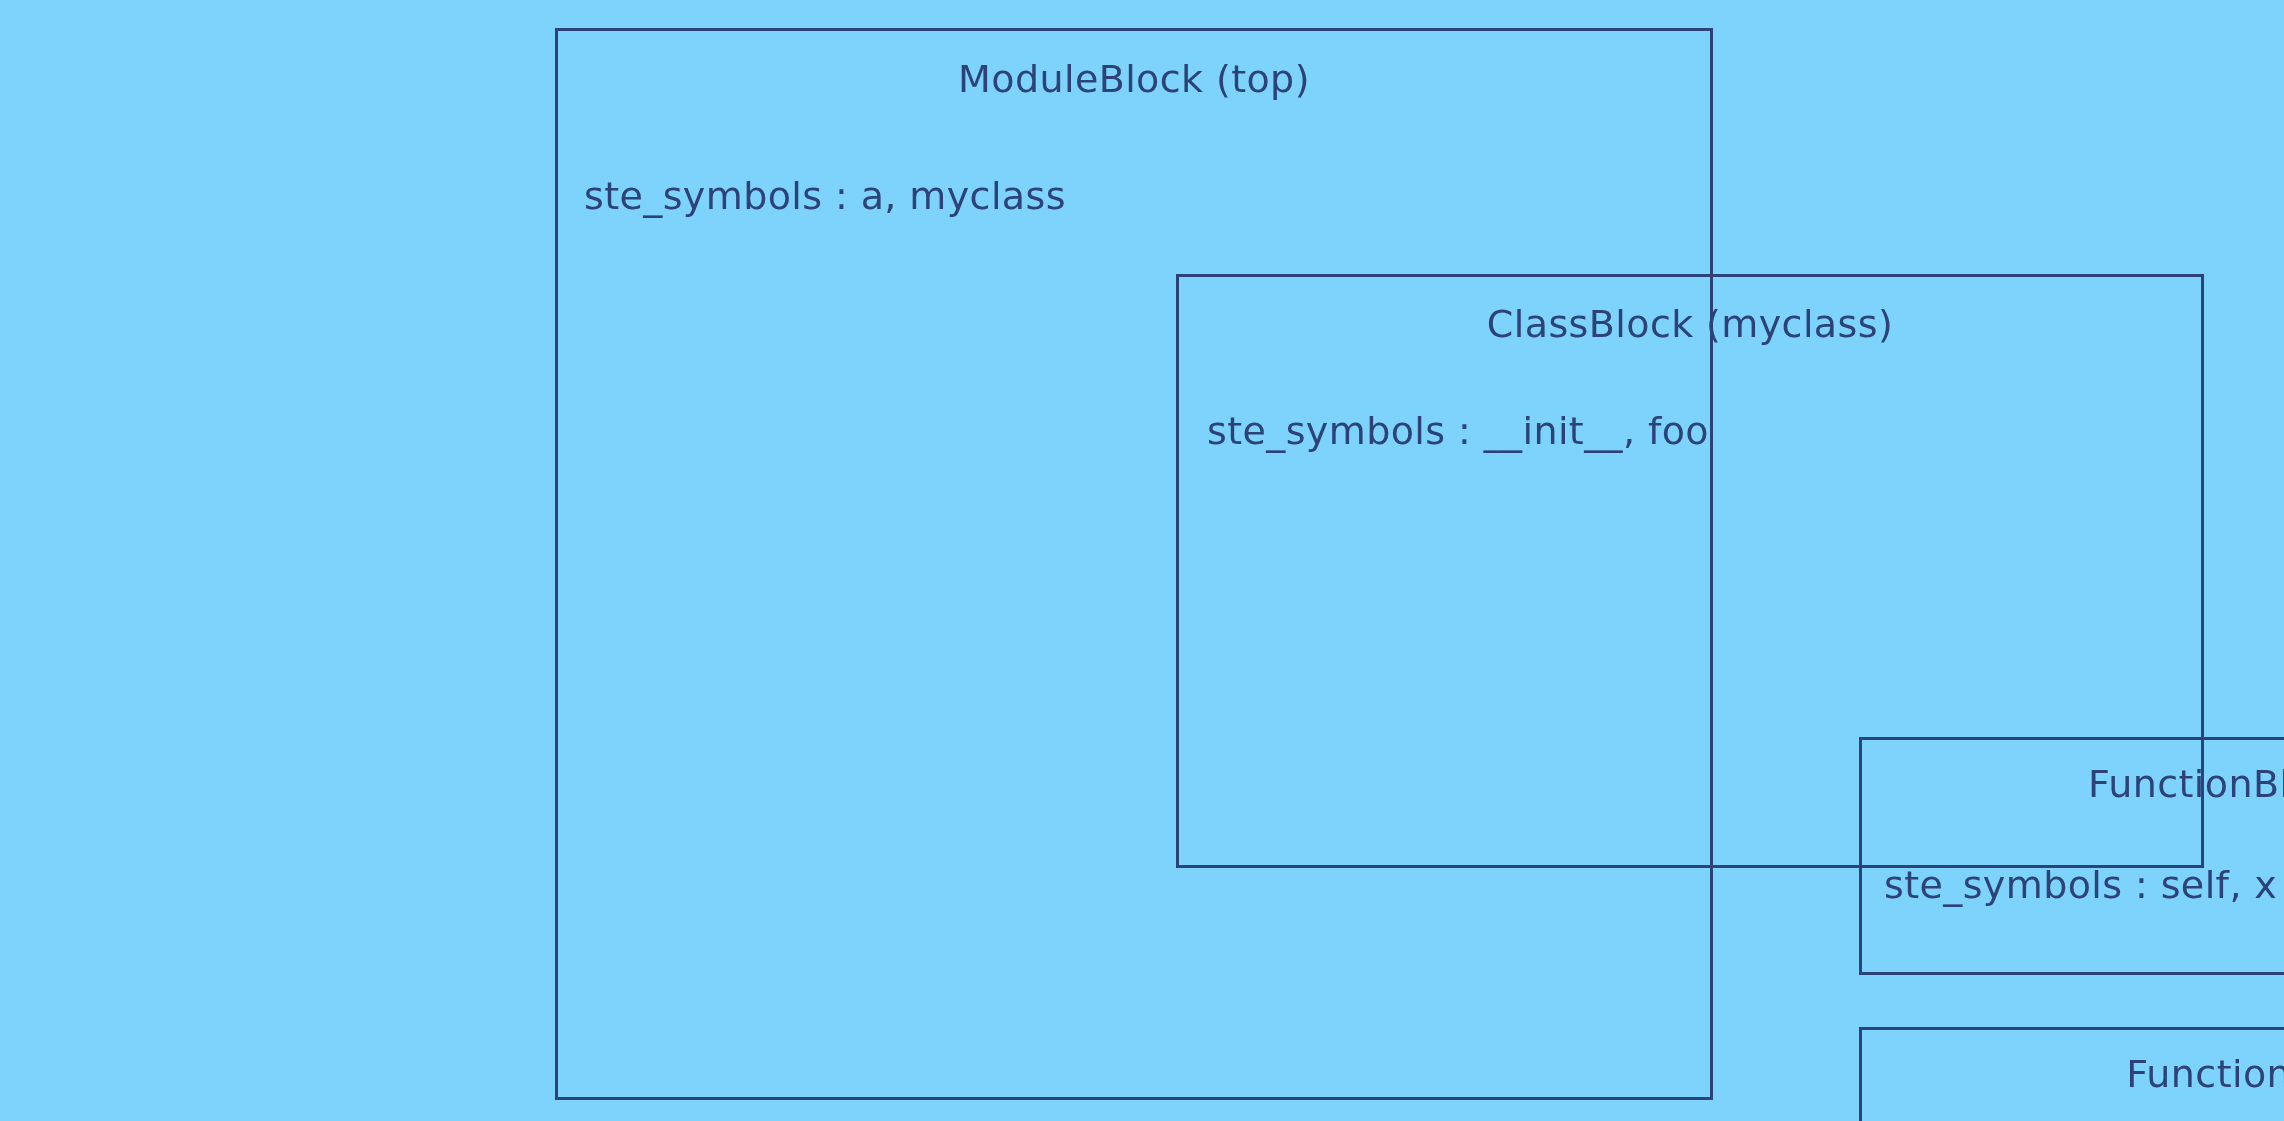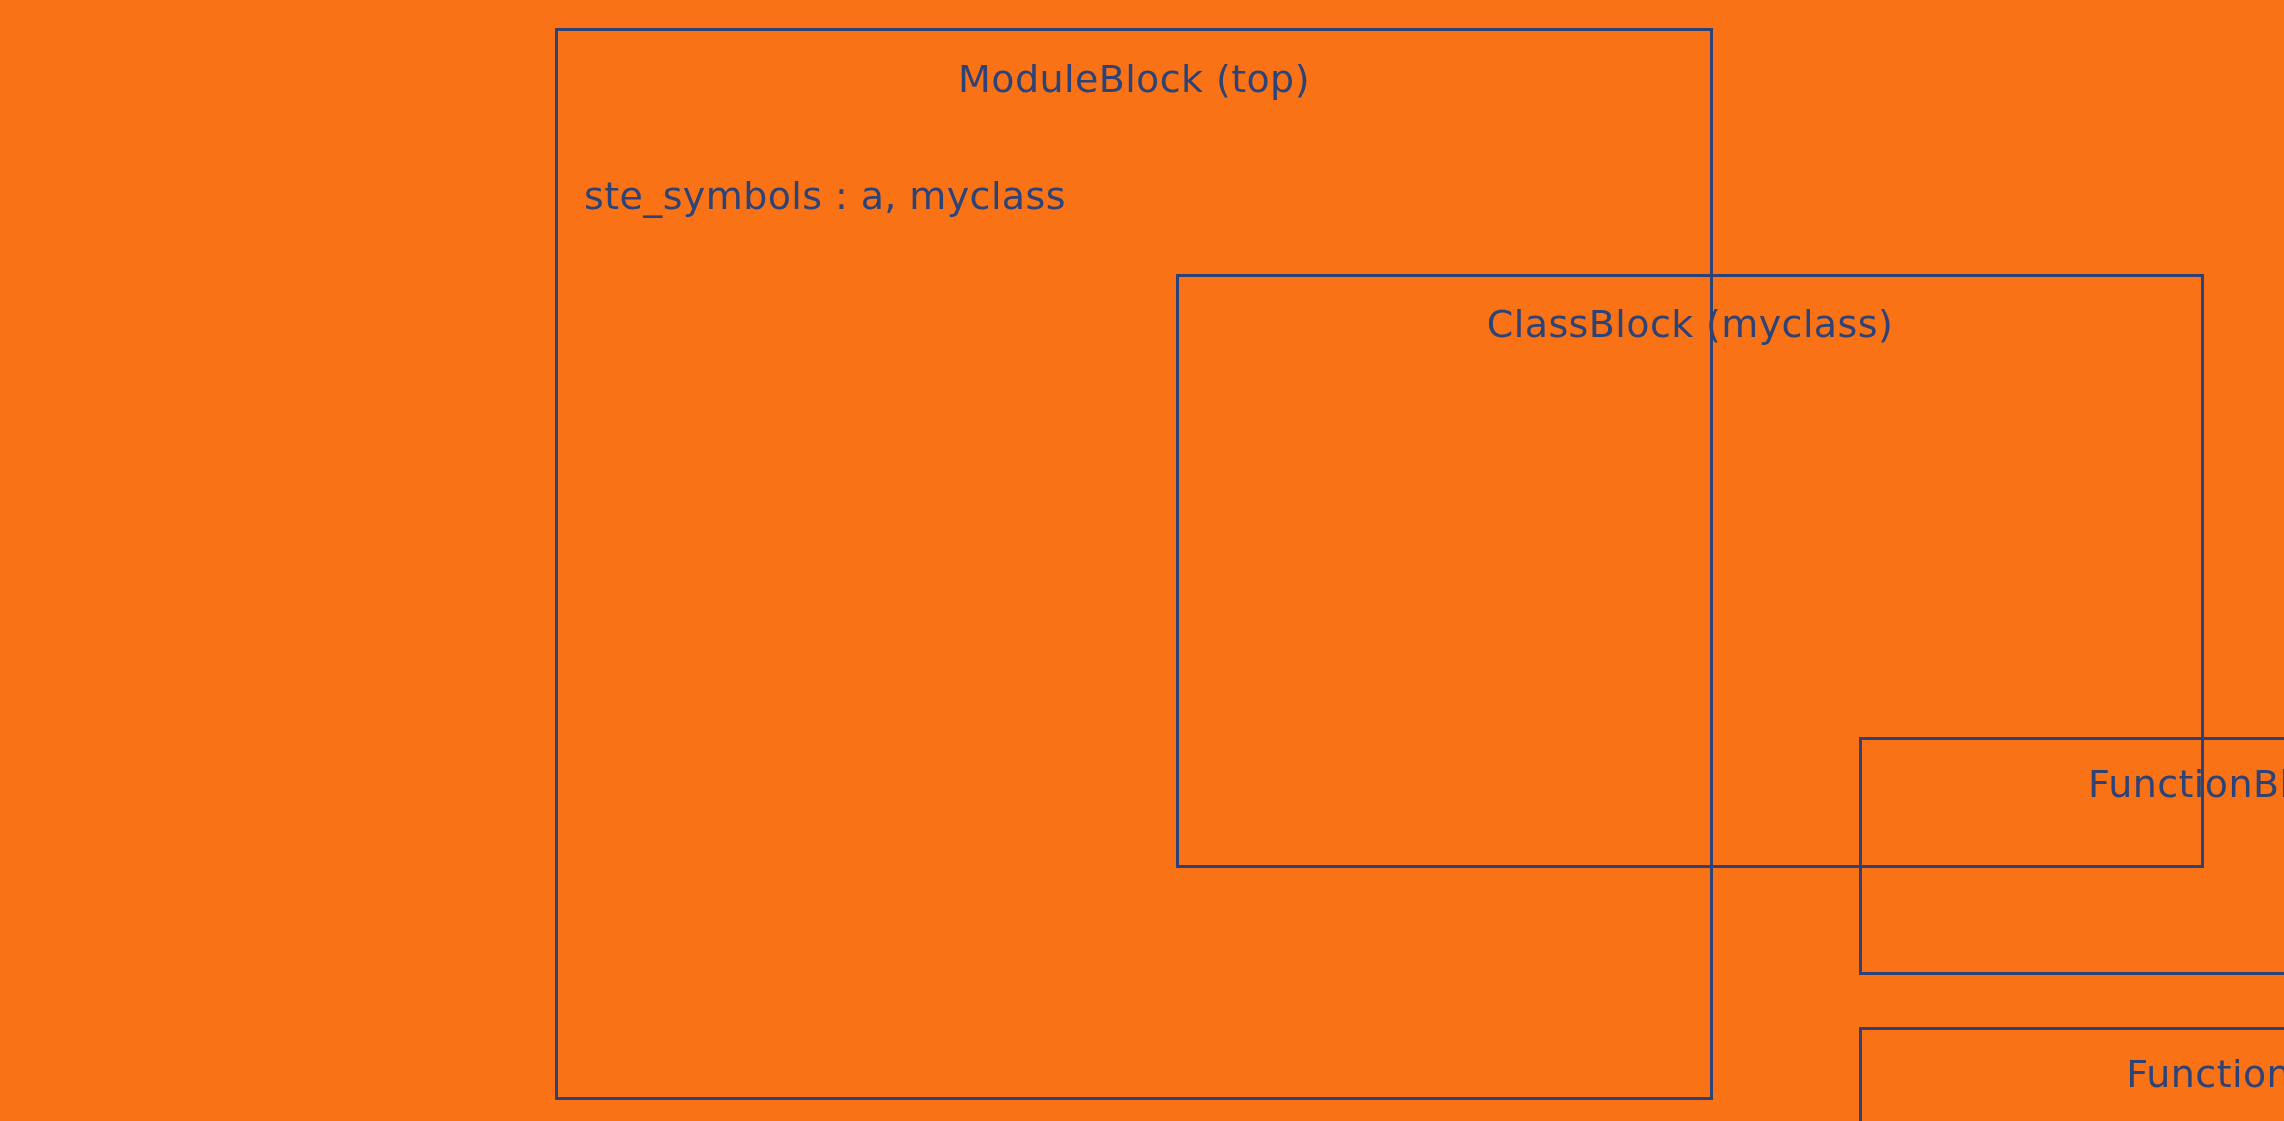--- a/index.html
+++ b/index.html
@@ -16,21 +16,21 @@
     overflow: hidden;
   }
 
   
   #diagram-canvas {
     position: absolute;
     left: 0;
     top: 0;
     width: 2284px;
     height: 1121px;
-    background: #f97316;
+    background: #7dd3fc;
   }
 
   
   .block {
     position: absolute;
     box-sizing: border-box;
     border: 3px solid #2d4377;
     background: transparent;
   }
 
@@ -104,25 +104,27 @@
   <div class="block" id="module-block">
 
     <div class="block-title" id="module-title">ModuleBlock  (top)</div>
 
     <div class="block-symbols" id="module-symbols">ste_symbols : a, myclass</div>
 
     <div class="block" id="class-block">
 
       <div class="block-title" id="class-title">ClassBlock  (myclass)</div>
 
+      <div class="block-symbols" id="class-symbols">ste_symbols : __init__, foo</div>
 
       <div class="block" id="function-block-init">
 
         <div class="block-title" id="init-title">FunctionBlock  (__init__)</div>
 
+        <div class="block-symbols" id="init-symbols">ste_symbols : self, x</div>
       </div>
 
       <div class="block" id="function-block-foo">
 
         <div class="block-title" id="foo-title">FunctionBlock  (foo)</div>
 
       </div>
 
     </div>
 

